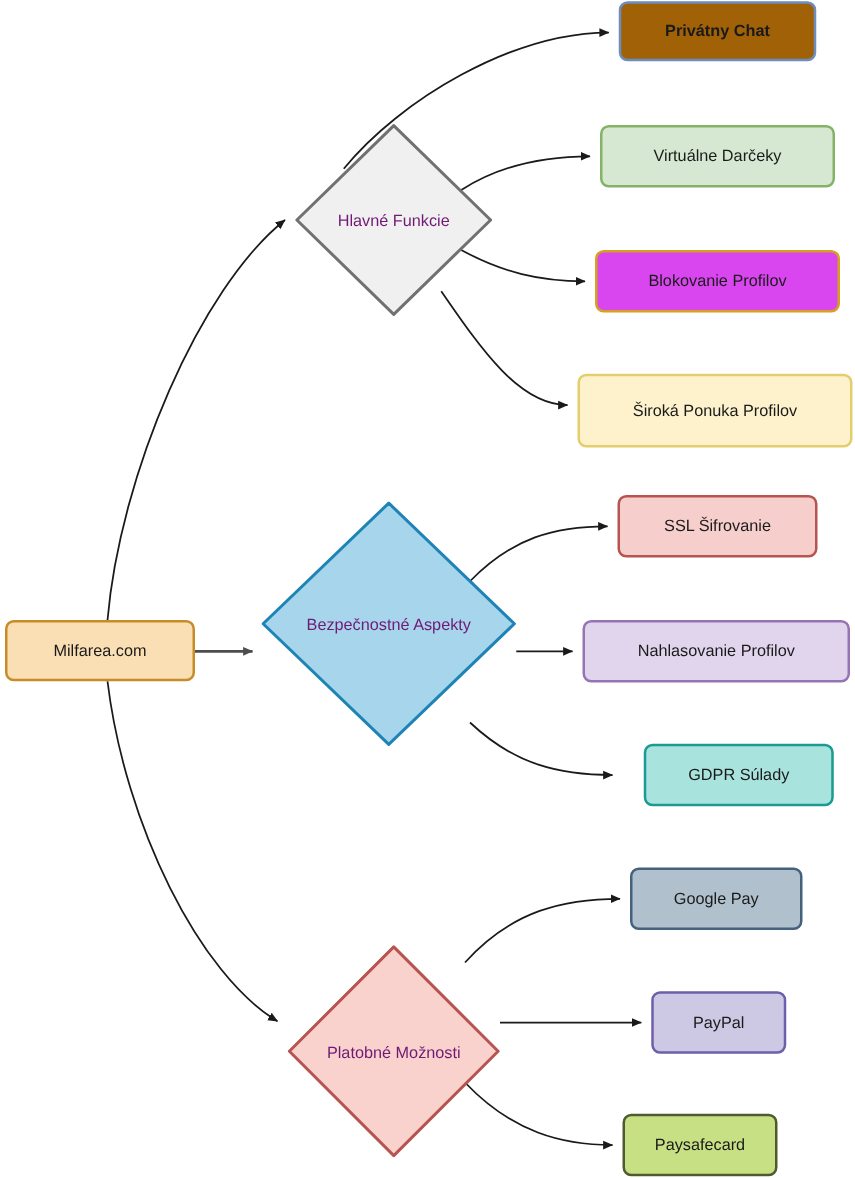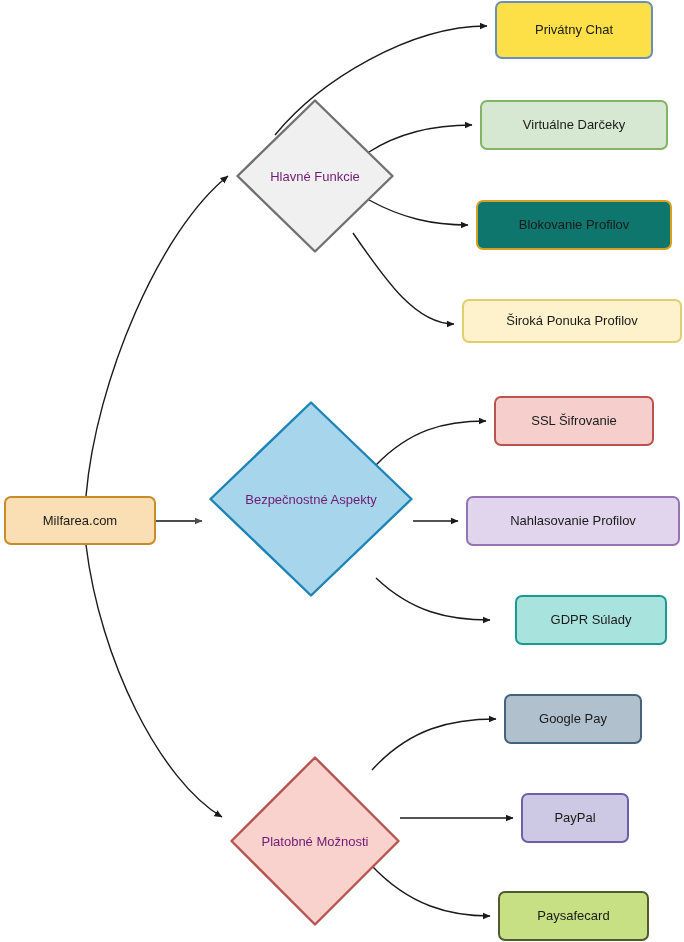--- a/index.html
+++ b/index.html
@@ -128,30 +128,30 @@
   <div class="node rect" id="n-root" style="left: 4px; top: 496px; width: 152px; height: 49px; background: rgb(250, 223, 180); border-color: rgb(199, 140, 40);">
     <span>Milfarea.com</span>
   </div>
 
   <div class="diamond-wrap" id="d-features" style="left: 236px; top: 99px; width: 158px; height: 154px;">
     <svg width="158" height="154" viewBox="0 0 158 154">
         <polygon points="79,1.5 156.5,77 79,152.5 1.5,77" fill="#f0f0f0" stroke="#717171" stroke-width="2.4" stroke-linejoin="round"></polygon>
       </svg>
     <div class="diamond-label">Hlavné Funkcie</div>
   </div>
-  <div class="node rect" id="f-c0" style="left: 495px; top: 1px; width: 158px; height: 58px; background: #fde047; border-color: rgb(108, 142, 191);">
+  <div class="node rect" id="f-c0" style="left: 495px; top: 1px; width: 158px; height: 48px; background: #a16207; border-color: rgb(108, 142, 191); font-weight: bold;">
     <span>Privátny Chat</span>
   </div>
   <div class="node rect" id="f-c1" style="left: 480px; top: 100px; width: 188px; height: 50px; background: rgb(214, 232, 210); border-color: rgb(130, 179, 102);">
     <span>Virtuálne Darčeky</span>
   </div>
-  <div class="node rect" id="f-c2" style="left: 476px; top: 200px; width: 196px; height: 50px; background: #0f766e; border-color: rgb(214, 160, 33);">
+  <div class="node rect" id="f-c2" style="left: 476px; top: 200px; width: 196px; height: 50px; background: #d946ef; border-color: rgb(214, 160, 33);">
     <span>Blokovanie Profilov</span>
   </div>
-  <div class="node rect" id="f-c3" style="left: 462px; top: 299px; width: 220px; height: 44px; background: rgb(253, 242, 204); border-color: rgb(227, 205, 108);">
+  <div class="node rect" id="f-c3" style="left: 462px; top: 299px; width: 220px; height: 59px; background: rgb(253, 242, 204); border-color: rgb(227, 205, 108);">
     <span>Široká Ponuka Profilov</span>
   </div>
 
   <div class="diamond-wrap" id="d-security" style="left: 209px; top: 401px; width: 204px; height: 196px;">
     <svg width="204" height="196" viewBox="0 0 204 196">
         <polygon points="102,1.5 202.5,98 102,194.5 1.5,98" fill="#a7d5ec" stroke="#1e84b5" stroke-width="2.4" stroke-linejoin="round"></polygon>
       </svg>
     <div class="diamond-label">Bezpečnostné Aspekty</div>
   </div>
   <div class="node rect" id="s-c0" style="left: 494px; top: 396px; width: 160px; height: 50px; background: rgb(246, 207, 204); border-color: rgb(184, 84, 80); text-align: right;">
@@ -169,17 +169,17 @@
         <polygon points="85,1.5 168.5,85 85,168.5 1.5,85" fill="#f9d2cd" stroke="#b85450" stroke-width="2.4" stroke-linejoin="round"></polygon>
       </svg>
     <div class="diamond-label">Platobné Možnosti</div>
   </div>
   <div class="node rect" id="p-c0" style="left: 504px; top: 694px; width: 138px; height: 50px; background: rgb(176, 192, 205); border-color: rgb(68, 98, 126);">
     <span>Google Pay</span>
   </div>
   <div class="node rect" id="p-c1" style="left: 521px; top: 793px; width: 108px; height: 50px; background: rgb(205, 200, 228); border-color: rgb(111, 95, 170);">
     <span>PayPal</span>
   </div>
-  <div class="node rect" id="p-c2" style="left: 498px; top: 891px; width: 151px; height: 50px; background: rgb(199, 224, 132); border-color: rgb(79, 91, 47);">
+  <div class="node rect" id="p-c2" style="left: 498px; top: 891px; width: 124px; height: 50px; background: rgb(199, 224, 132); border-color: rgb(79, 91, 47);">
     <span>Paysafecard</span>
   </div>
 
 </div>
 
 </body></html>

